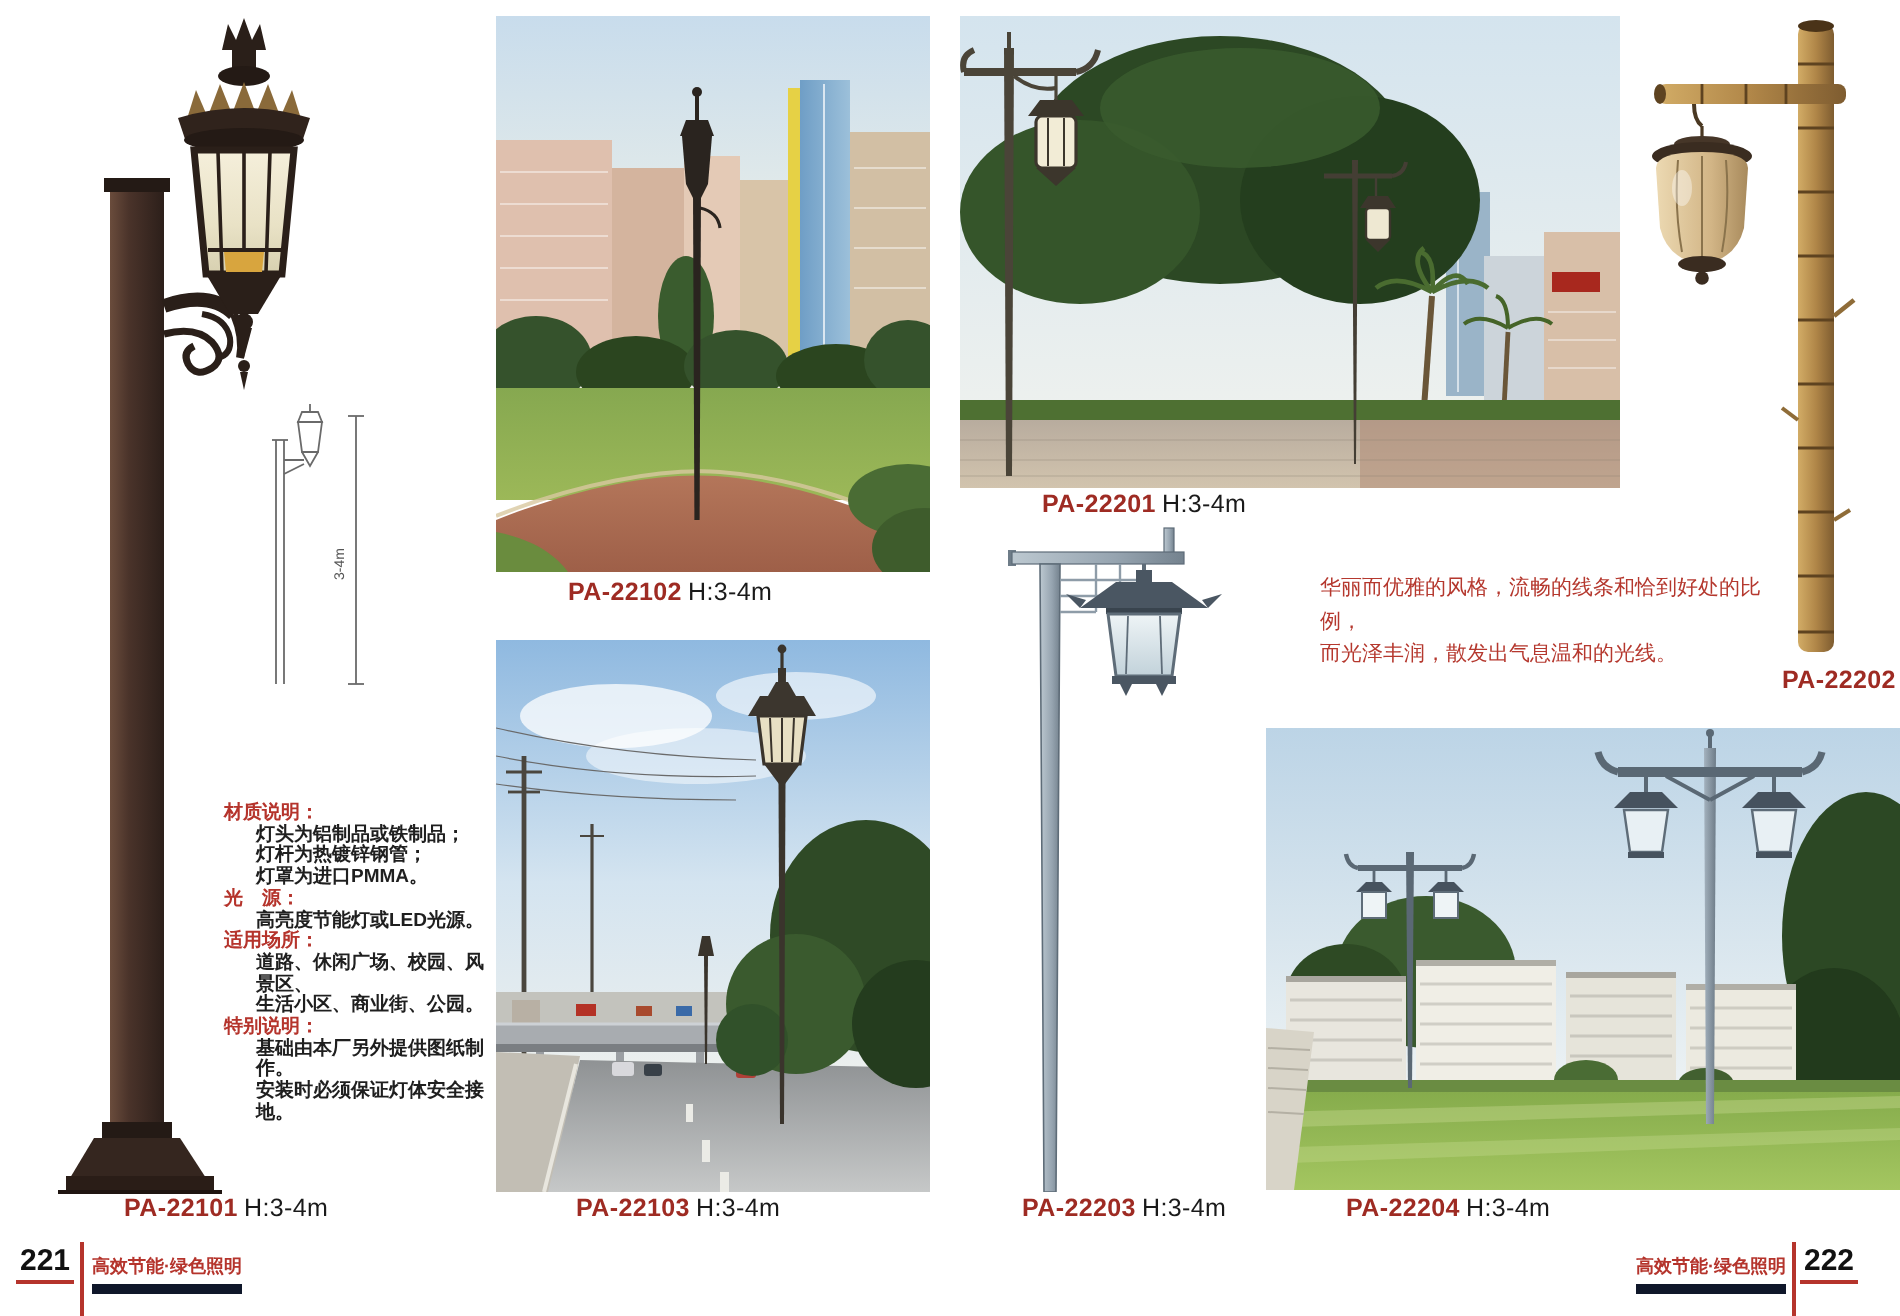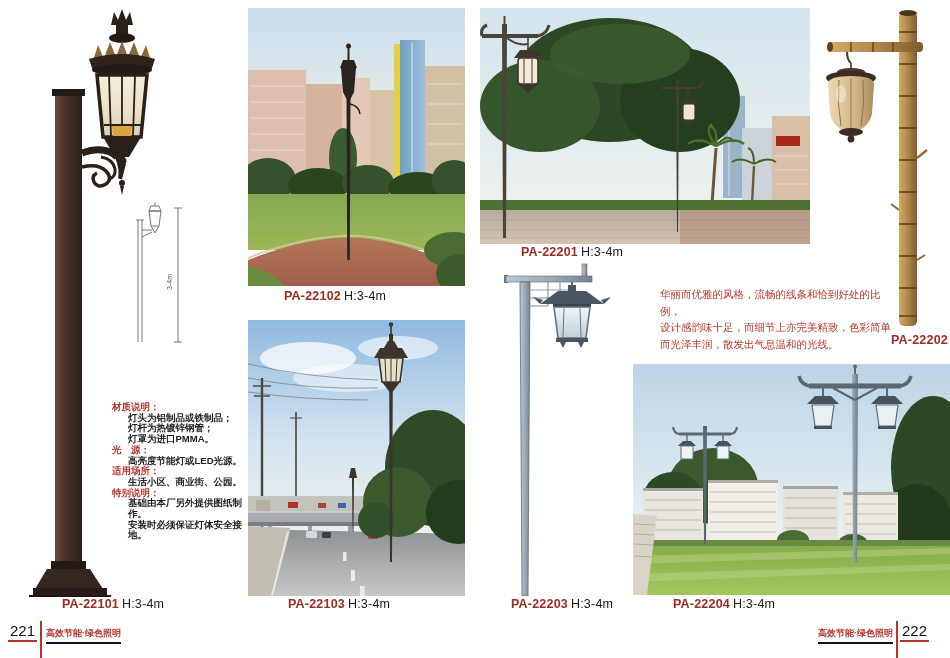--- a/index.html
+++ b/index.html
@@ -7,22 +7,22 @@
   .page { position:relative; width:950px; height:658px; background:#ffffff; overflow:hidden; margin:0 auto; }
   .abs { position:absolute; }
   .photo { position:absolute; overflow:hidden; display:block; }
   .plabel { position:absolute; font-size:12.5px; white-space:nowrap; letter-spacing:.2px; }
   .pcode { color:#9e2b23; font-weight:bold;padding-left:40px; }
   .pheight { color:#1a1a1a; margin-left:3px; }
   .specs { position:absolute; left:112px; top:402px; width:136px; font-size:9.5px; line-height:10.7px; font-weight:bold; }
   .spec-title { color:#b5342c; }
   .spec-body { color:#1f1f1f;margin-left:16px; }
   .desc { position:absolute; left:628px; top:286px; width:236px; font-size:10.5px; line-height:16.5px; color:#b5382e;margin-left:32px; }
-  .footer-num { position:absolute; font-weight:normal; font-size:15px; color:#111; border-bottom:2px solid #b5342c; padding:0 2px 1px 2px; }
-  .footer-slogan { position:absolute; font-size:9px; font-weight:bold; color:#b5342c; border-bottom:2px solid #0f172a; padding-bottom:2px; white-space:nowrap; }
+  .footer-num { position:absolute; font-weight:bold; font-size:15px; color:#111; border-bottom:2px solid #b5342c; padding:0 2px 1px 2px; }
+  .footer-slogan { position:absolute; font-size:9px; font-weight:bold; color:#b5342c; border-bottom:5px solid #0f172a; padding-bottom:2px; white-space:nowrap; }
   .footer-vline { position:absolute; width:2px; background:#b5342c; }
 </style>
 </head>
 <body>
 
 <div class="page">
 
   <svg class="abs" style="left:5px;top:5px" width="230" height="592" viewBox="0 0 230 592">
     <defs>
       <linearGradient id="poleG" x1="0" y1="0" x2="1" y2="0">
@@ -93,20 +93,21 @@
   </svg>
 
   <div class="specs">
     <div class="spec-title">材质说明：</div>
     <div class="spec-body">灯头为铝制品或铁制品；</div>
     <div class="spec-body">灯杆为热镀锌钢管；</div>
     <div class="spec-body">灯罩为进口PMMA。</div>
     <div class="spec-title">光　源：</div>
     <div class="spec-body">高亮度节能灯或LED光源。</div>
     <div class="spec-title">适用场所：</div>
+    <div class="spec-body">道路、休闲广场、校园、风景区、</div>
     <div class="spec-body">生活小区、商业街、公园。</div>
     <div class="spec-title">特别说明：</div>
     <div class="spec-body">基础由本厂另外提供图纸制作。</div>
     <div class="spec-body">安装时必须保证灯体安全接地。</div>
   </div>
 
   <div class="plabel" style="left:22px;top:597px">
     <span class="pcode">PA-22101</span><span class="pheight">H:3-4m</span>
   </div>
 
@@ -338,21 +339,20 @@
       <rect x="203" y="96" width="12" height="16" rx="2" fill="#eee8d2" stroke="#3c362c" stroke-width="1.2"></rect>
       <path d="M203,112 L215,112 L209,118 Z" fill="#3c362c"></path>
     </g>
   </svg>
   <div class="plabel" style="left:481px;top:245px">
     <span class="pcode">PA-22201</span><span class="pheight">H:3-4m</span>
   </div>
 
   <div class="desc">
     <div>华丽而优雅的风格，流畅的线条和恰到好处的比例，</div>
-    <div>设计感韵味十足，而细节上亦完美精致，色彩简单</div>
     <div>而光泽丰润，散发出气息温和的光线。</div>
   </div>
 
   <svg class="abs" style="left:490px;top:256px" width="150" height="340" viewBox="0 0 150 340">
     <defs>
       <linearGradient id="steelA" x1="0" y1="0" x2="1" y2="0">
         <stop offset="0" stop-color="#bcc8d0"></stop>
           <stop offset="0.6" stop-color="#96a4b0"></stop>
           <stop offset="1" stop-color="#74828e"></stop>
       </linearGradient>

